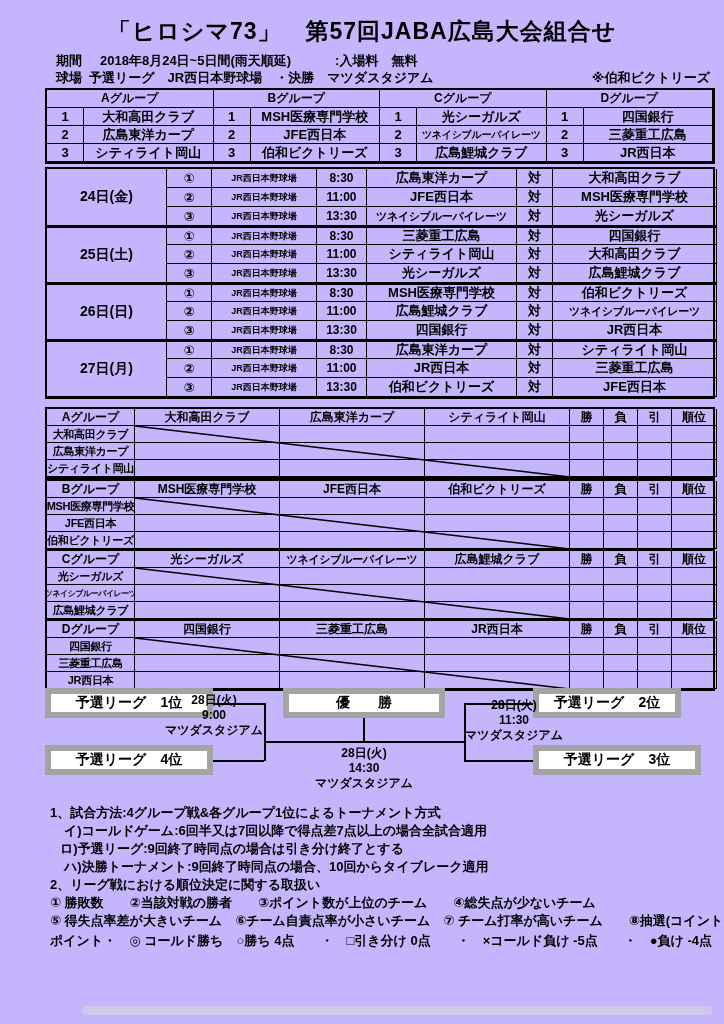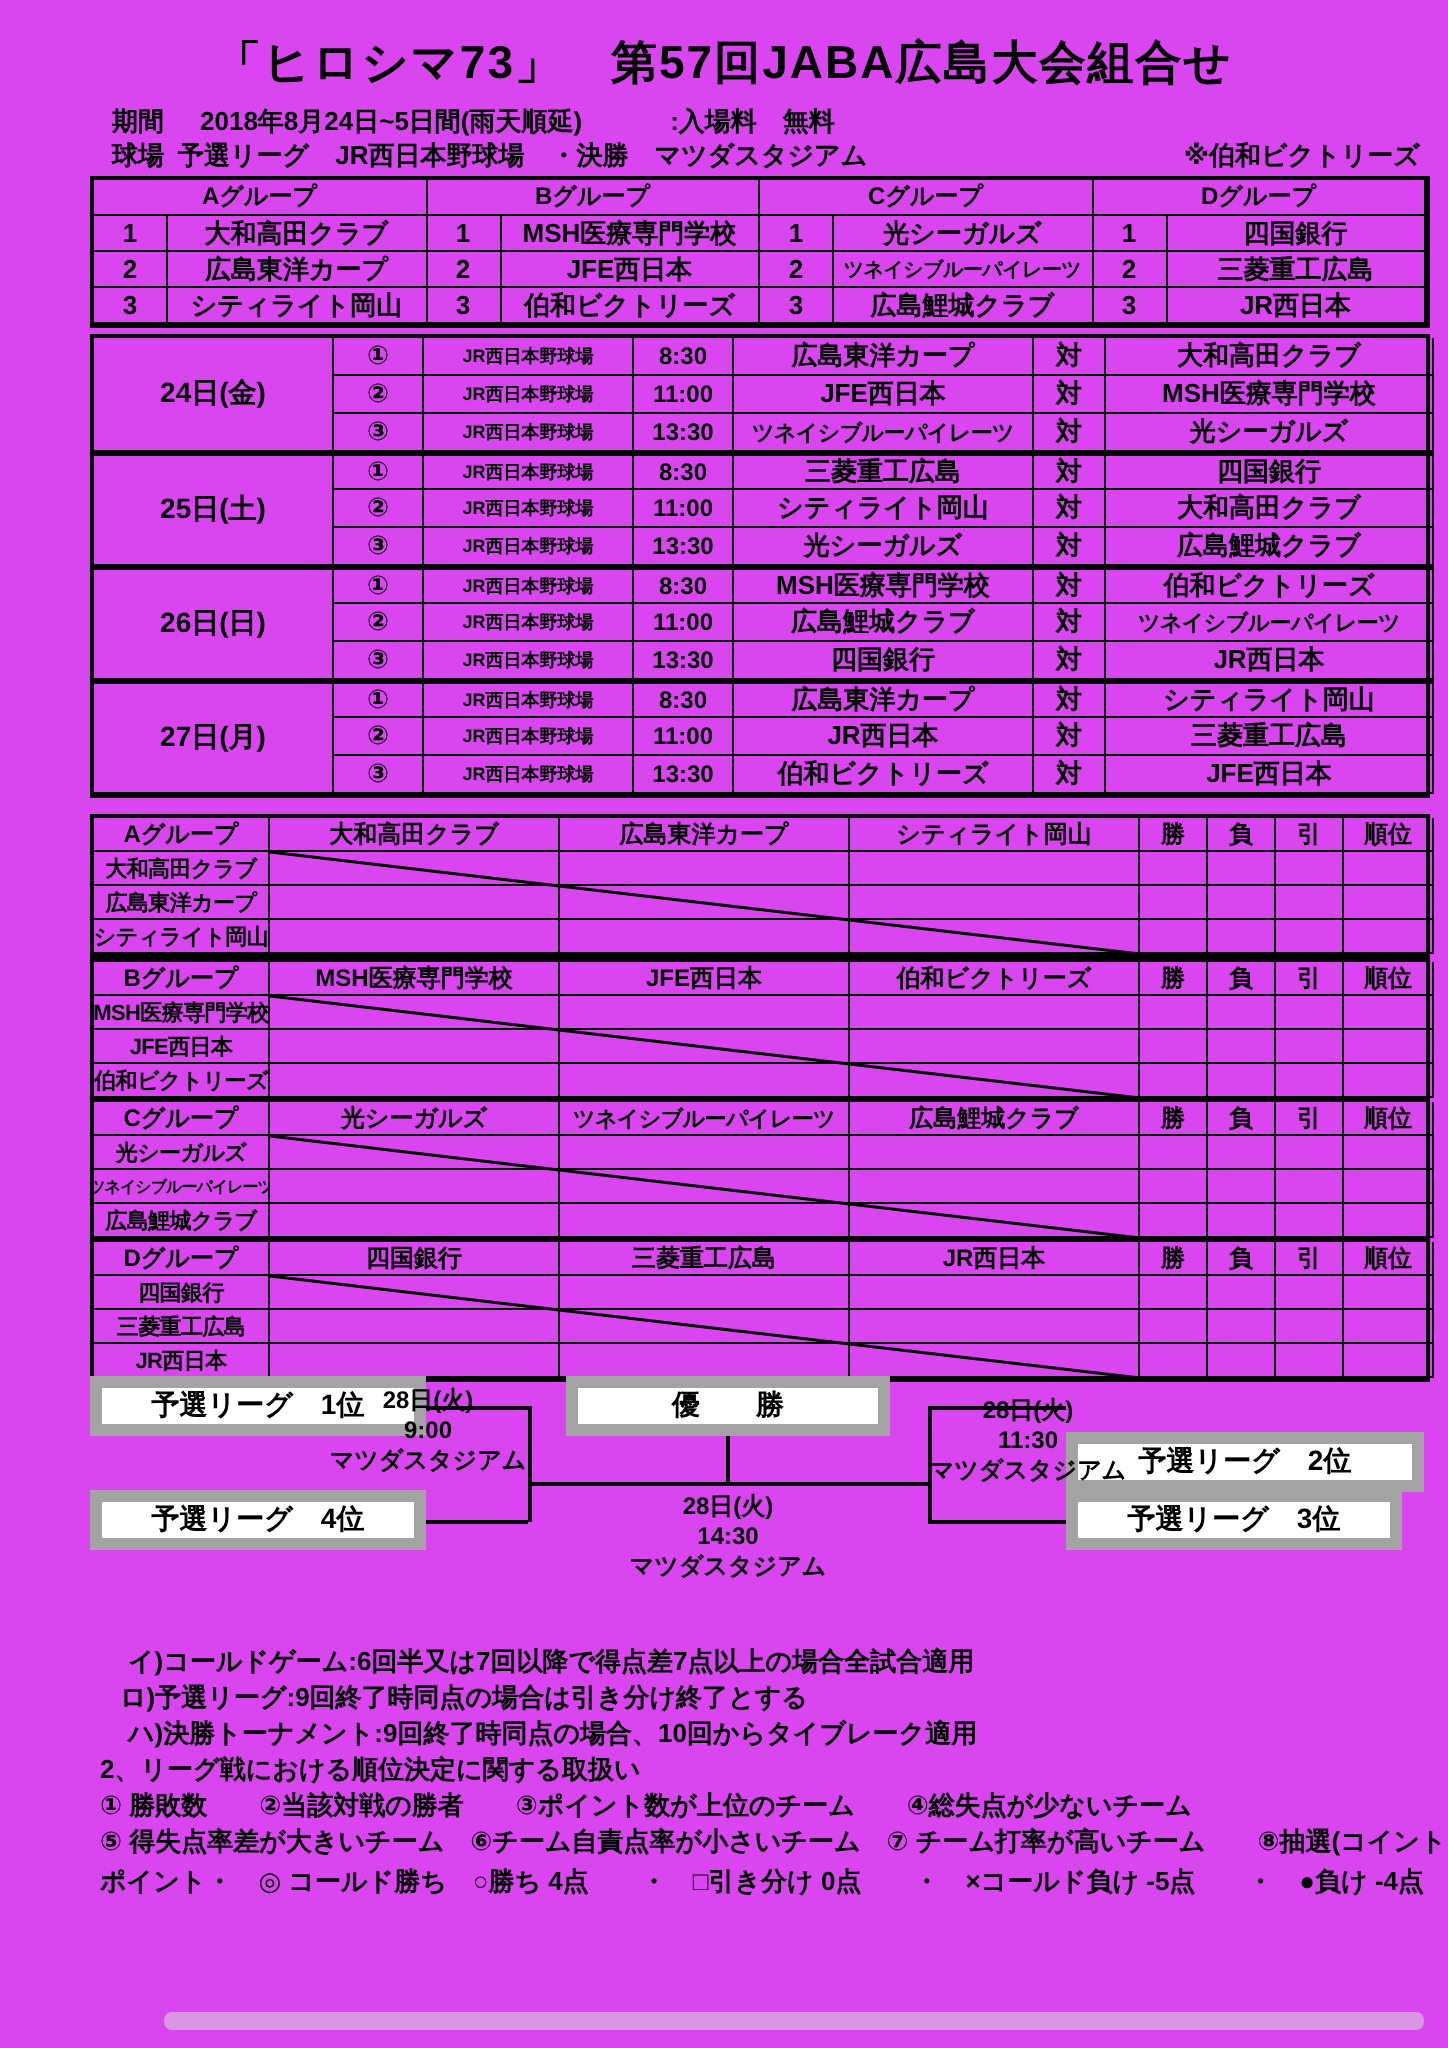--- a/index.html
+++ b/index.html
@@ -1,16 +1,16 @@
 <!DOCTYPE html>
 <html><head>
 <meta charset="utf-8">
 <style>
   html,body{margin:0;padding:0;background:#999;}
-  .page{position:relative;width:724px;height:1024px;background:#d946ef;color:#000;
+  .page{position:relative;width:724px;height:1024px;background:#c4b5fd;color:#000;
         font-family:"Liberation Sans","DejaVu Sans",sans-serif;overflow:hidden;}
   .title{position:absolute;top:16px;left:0;width:100%;text-align:center;
          font-size:23px;font-weight:bold;letter-spacing:1px;white-space:nowrap;}
   .meta{position:absolute;font-size:13px;font-weight:bold;white-space:nowrap;}
   #meta1{left:56px;top:52px;} #meta2{left:56px;top:69px;}
   #bench{position:absolute;right:14px;top:69px;font-size:13px;font-weight:bold;}
   .mlabel{margin-right:18px;} .madm{margin-left:44px;}
   .vlabel{margin-right:7px;}
 
   
@@ -338,21 +338,21 @@
       <div class="rc"></div>
       <div class="rc"></div>
     <svg class="diag" width="435" height="51">
         <line x1="0" y1="0" x2="435" y2="51" stroke="#000" stroke-width="1.5"></line>
       </svg>
   </div>
 
   <div class="bbox" style="left:45px;top:688px;width:168px;">予選リーグ　1位</div>
   <div class="bbox" style="left:45px;top:745px;width:168px;">予選リーグ　4位</div>
   <div class="bbox" style="left:283px;top:688px;width:162px;">優　　勝</div>
-  <div class="bbox" style="left:533px;top:716px;width:179px;">予選リーグ　2位</div>
+  <div class="bbox" style="left:533px;top:688px;width:148px;">予選リーグ　2位</div>
   <div class="bbox" style="left:533px;top:745px;width:168px;">予選リーグ　3位</div>
 
   <div class="hl" style="left:213px;top:703px;width:51px;"></div>
   <div class="vl" style="left:264px;top:703px;height:58px;"></div>
   <div class="hl" style="left:213px;top:760px;width:51px;"></div>
   <div class="hl" style="left:264px;top:741px;width:202px;"></div>
   <div class="vl" style="left:363px;top:718px;height:23px;"></div>
   <div class="vl" style="left:464px;top:703px;height:58px;"></div>
   <div class="hl" style="left:464px;top:703px;width:69px;"></div>
   <div class="hl" style="left:464px;top:760px;width:69px;"></div>
@@ -366,20 +366,21 @@
     <div>28日(火)</div>
     <div>11:30</div>
     <div>マツダスタジアム</div>
   </div>
   <div class="btext" style="left:312px;top:746px;width:104px;">
     <div>28日(火)</div>
     <div>14:30</div>
     <div>マツダスタジアム</div>
   </div>
 
+  <div class="note" style="left:50px;top:804px;">1、試合方法:4グループ戦&amp;各グループ1位によるトーナメント方式</div>
   <div class="note" style="left:64px;top:822px;">イ)コールドゲーム:6回半又は7回以降で得点差7点以上の場合全試合適用</div>
   <div class="note" style="left:60px;top:840px;">ロ)予選リーグ:9回終了時同点の場合は引き分け終了とする</div>
   <div class="note" style="left:64px;top:858px;">ハ)決勝トーナメント:9回終了時同点の場合、10回からタイブレーク適用</div>
   <div class="note" style="left:50px;top:876px;">2、リーグ戦における順位決定に関する取扱い</div>
   <div class="note" style="left:50px;top:894px;">① 勝敗数　　②当該対戦の勝者　　③ポイント数が上位のチーム　　④総失点が少ないチーム</div>
   <div class="note" style="left:50px;top:912px;">⑤ 得失点率差が大きいチーム　⑥チーム自責点率が小さいチーム　⑦ チーム打率が高いチーム　　⑧抽選(コイントス)</div>
   <div class="note" style="left:50px;top:932px;">ポイント・　◎ コールド勝ち　○勝ち 4点　　・　□引き分け 0点　　・　×コールド負け -5点　　・　●負け -4点</div>
 
   <div class="artifact"></div>
 </div>

